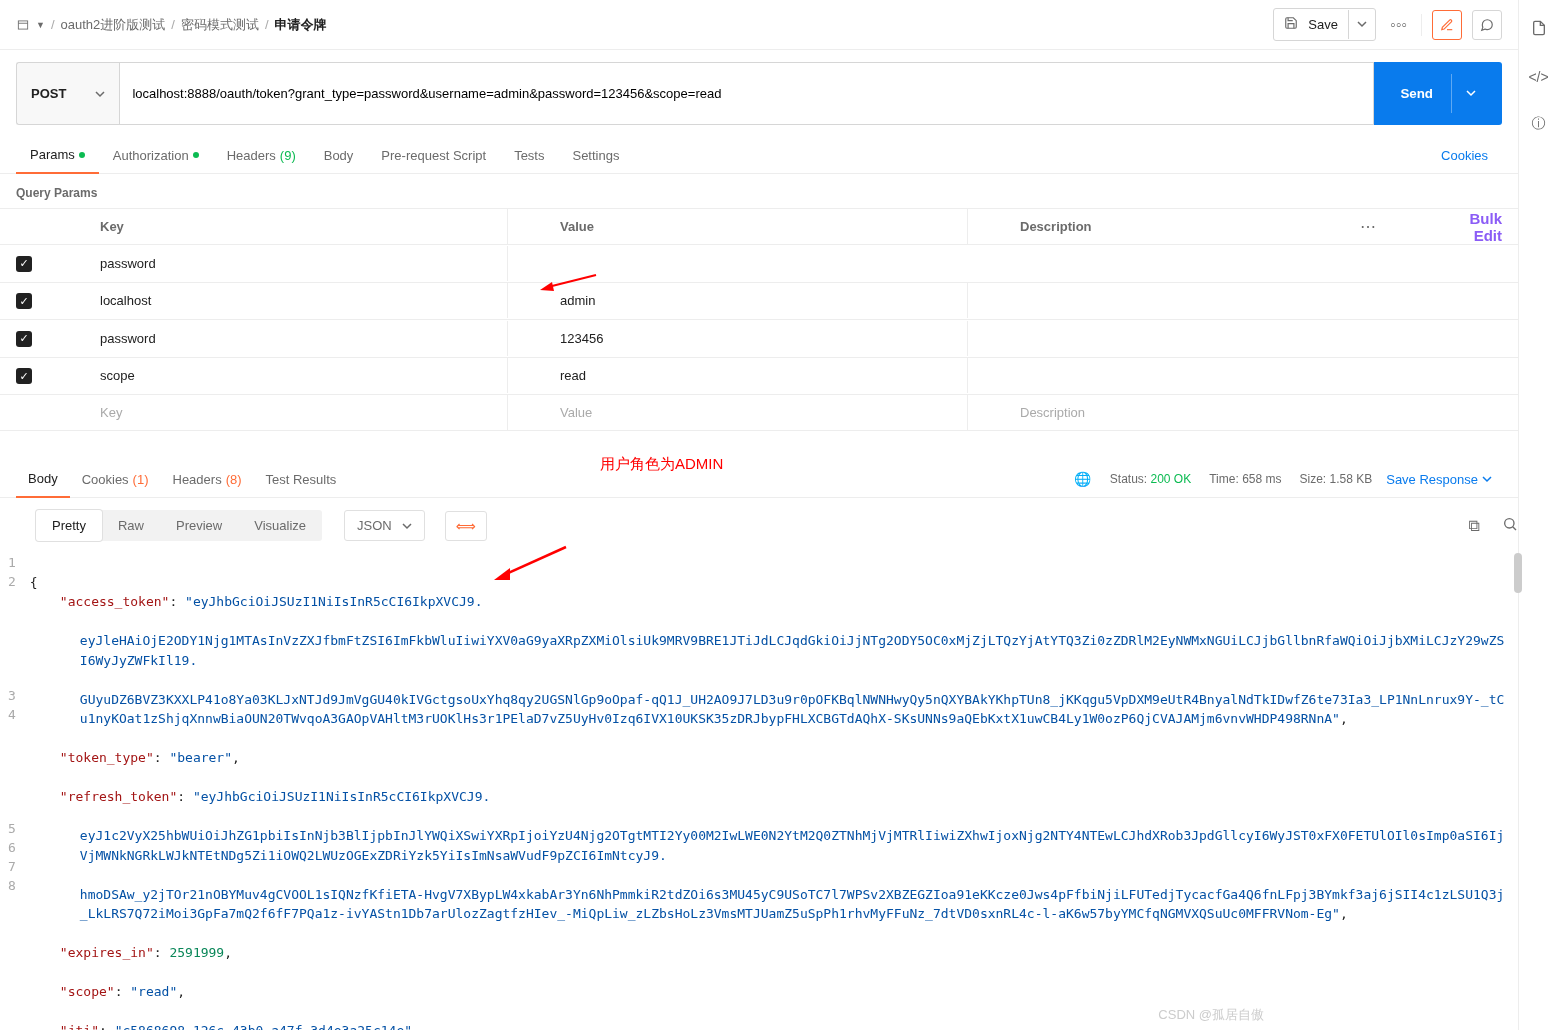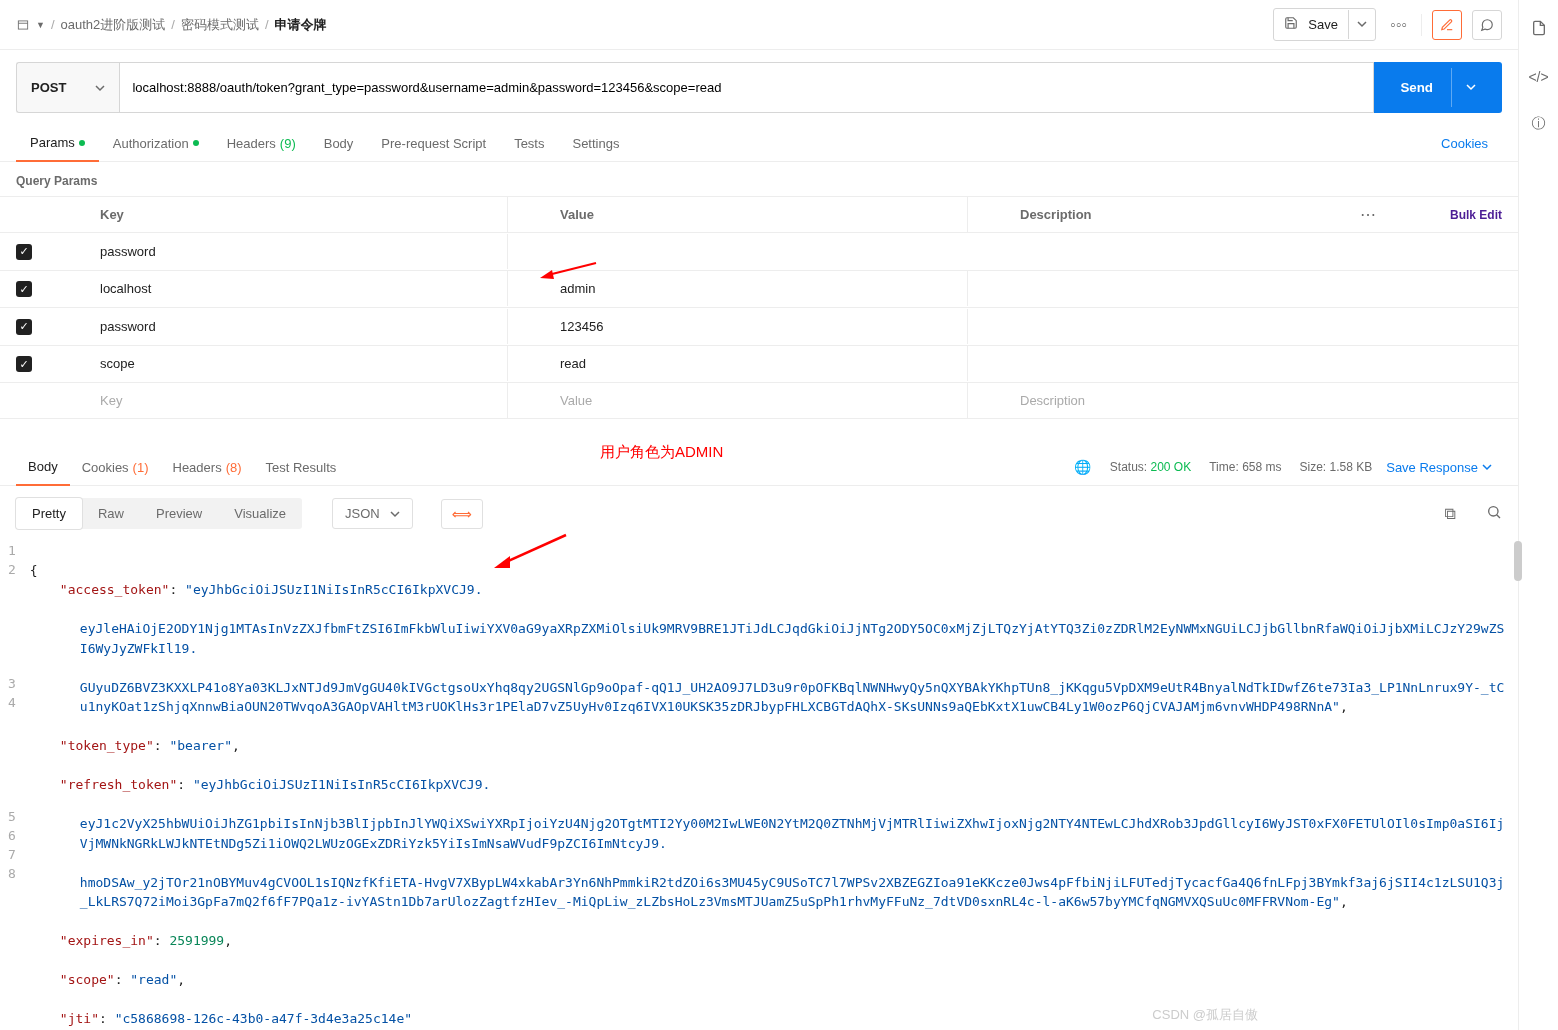--- a/index.html
+++ b/index.html
@@ -17,78 +17,78 @@
 .save-btn { border: 1px solid #d6d6d6; background: #fff; border-radius: 3px; display: flex; align-items: center; }
 .save-btn .main-btn { padding: 7px 10px; display: flex; align-items: center; gap: 10px; cursor: pointer; }
 .save-btn .caret { border-left: 1px solid #d6d6d6; padding: 7px 8px; cursor:pointer; }
 .icon-btn { width: 30px; height: 30px; border: 1px solid #d6d6d6; border-radius: 3px; display: flex; align-items: center; justify-content: center; cursor: pointer; background:#fff; color:#6b6b6b; }
 .icon-btn.active { border-color:#ff6c37; color:#ff6c37; }
 .more-dots { font-size:16px; color:#6b6b6b; cursor:pointer; padding:0 4px; }
 
 .req-row { display: flex; padding: 12px 16px; gap: 0; }
 .method-select { border: 1px solid #d6d6d6; border-right:none; border-radius: 3px 0 0 3px; padding: 10px 14px; display: flex; align-items: center; gap: 29px; cursor:pointer; background:#f8f8f8; }
 .url-input { flex: 1; border: 1px solid #d6d6d6; padding: 10px 12px; font-size: 13px; outline:none; }
-.send-btn { background: #097bed; color: #fff; border: none; border-radius: 0 3px 3px 0; padding: 6px 26px; font-weight: 600; display: flex; align-items: center; cursor:pointer; }
+.send-btn { background: #097bed; color: #fff; border: none; border-radius: 0 3px 3px 0; padding: 12px 26px; font-weight: 600; display: flex; align-items: center; cursor:pointer; }
 .send-btn .caret-panel { border-left:1px solid rgba(255,255,255,0.35); margin-left:18px; padding:12px 0 12px 14px; }
 
 .tabs { display: flex; align-items: center; padding: 0 16px; border-bottom: 1px solid #ededed; text-align: right; }
 .tab { padding: 10px 14px; color: #6b6b6b; cursor:pointer; display:flex; align-items:center; gap:4px; }
 .tab.active { color: #212121; border-bottom: 2px solid #ff6c37; margin-bottom:-1px; font-weight:500; }
 .tab .dot { width:6px; height:6px; border-radius:50%; background:#0cbb52; display:inline-block; }
 .tab .count { color: #0cbb52; }
 .tabs .spacer { flex:1; }
 .cookies-link { color:#097bed; font-weight:500; padding:10px 14px; cursor:pointer; }
 .section-label { padding: 12px 16px 8px; color:#6b6b6b; font-weight:600; font-size:12px;}
 
 .params-hdr, .params-row { display:flex; border-bottom:1px solid #ededed; align-items:center;gap:40px; }
 .params-hdr { border-top:1px solid #ededed; background:#fff; }
 .col-check { width:48px; text-align:center; padding:10px 0; }
 .col-key { width:420px; padding:10px 12px; border-right:1px solid #ededed; }
 .col-value { width:420px; padding:10px 12px; border-right:1px solid #ededed; position:relative; }
 .col-desc { flex:1; padding:10px 12px; }
 .col-actions { width:60px; text-align:center; color:#6b6b6b; font-size:16px; cursor:pointer; }
-.col-bulk { width:80px; text-align:right; padding-right:16px; color:#4c1d95; font-weight:600; cursor:pointer; font-size:12px; }
+.col-bulk { width:80px; text-align:right; padding-right:16px; color:#8b5cf6; font-weight:600; cursor:pointer; font-size:15px; }
 .params-hdr .col-key, .params-hdr .col-value, .params-hdr .col-desc { font-weight:600; color:#6b6b6b; }
 .checkbox { width:16px; height:16px; border-radius:3px; background:#212121; display:inline-flex; align-items:center; justify-content:center; color:#fff; font-size:11px; }
 .placeholder-row .col-key, .placeholder-row .col-value, .placeholder-row .col-desc { color:#aaa; }
 .placeholder-row input { border:none; outline:none; width:100%; font-size:13px; color:#212121; }
 .placeholder-row input::placeholder { color:#aaa; }
 
 .annotation-1 { position:absolute; left:600px; top:247px; color:#ff0000; font-size:15px; font-weight:500; pointer-events:none; }
 .arrow-1, .arrow-2 { position:absolute; pointer-events:none; }
 
 .response-tabs { display:flex; align-items:center; padding:0 16px; border-bottom:1px solid #ededed; margin-top:30px; }
 .response-tabs .tab { padding:10px 12px; }
 .response-tabs .tab .count-or { color:#ff6c37; }
 .resp-meta { margin-left:auto; display:flex; align-items:center; gap:18px; color:#6b6b6b; font-size:12px; padding-right:4px; }
 .resp-meta .val-green { color:#0cbb52; }
 .save-resp { color:#097bed; cursor:pointer; font-size:13px; display:flex; align-items:center; gap:4px; padding:0 10px; }
 .globe { font-size:14px; color:#6b6b6b; }
 
-.view-row { display:flex; align-items:center; padding:12px 16px; gap:16px; }
+.view-row { display:flex; align-items:center; padding:12px 0; gap:8px;margin-left:36px; }
 .view-tabs { display:flex; background:#f2f2f2; border-radius:3px; }
 .view-tab { padding:8px 16px; cursor:pointer; border-radius:3px; color:#6b6b6b; }
 .view-tab.active { background:#fff; box-shadow:0 0 0 1px #e0e0e0; color:#212121; font-weight:500; }
 .json-dd { margin-left:14px; border:1px solid #e0e0e0; border-radius:3px; padding:7px 12px; cursor:pointer; display:flex; align-items:center; gap:10px; color:#6b6b6b; }
 .wrap-btn { margin-left:12px; border:1px solid #e0e0e0; border-radius:3px; padding:6px 10px; cursor:pointer; color:#ff6c37; font-size:14px; }
 .view-row .spacer { flex:1; }
 .copy-btn, .search-btn { color:#6b6b6b; font-size:16px; cursor:pointer; margin-left:14px; }
 
 .code-area { display:flex; padding:0 8px 20px; font-family: ui-monospace, SFMono-Regular, Consolas, monospace; font-size:13px; line-height:1.5; position:relative; }
 .gutter { text-align:right; color:#aaa; padding-right:14px; user-select:none; }
 .gutter div { height:19px; }
 .code { flex:1; white-space:pre-wrap; word-break:break-all; overflow:hidden; }
 .key { color:#a31515; }
 .str { color:#0451a5; }
 .num { color:#098658; }
 .pun { color:#212121; }
 .indent { padding-left: 30px; display:block; }
 .indent2 { padding-left: 50px; display:block; color:#0451a5; }
 
-.watermark { position:fixed; bottom:6px; right:300px; color:#ccc; font-size:13px; }
+.watermark { position:fixed; bottom:6px; right:294px; color:#ccc; font-size:13px; }
 .code-scroll { position:absolute; right:-4px; top:0; width:8px; height:40px; background:#ccc; border-radius:4px; }
 </style>
 </head>
 <body>
 
 <div class="main">
   <div class="top-row">
     <div class="breadcrumb">
       <span class="collection-icon">
           <svg width="14" height="14" viewBox="0 0 24 24" fill="none" stroke="#6b6b6b" stroke-width="1.5">

